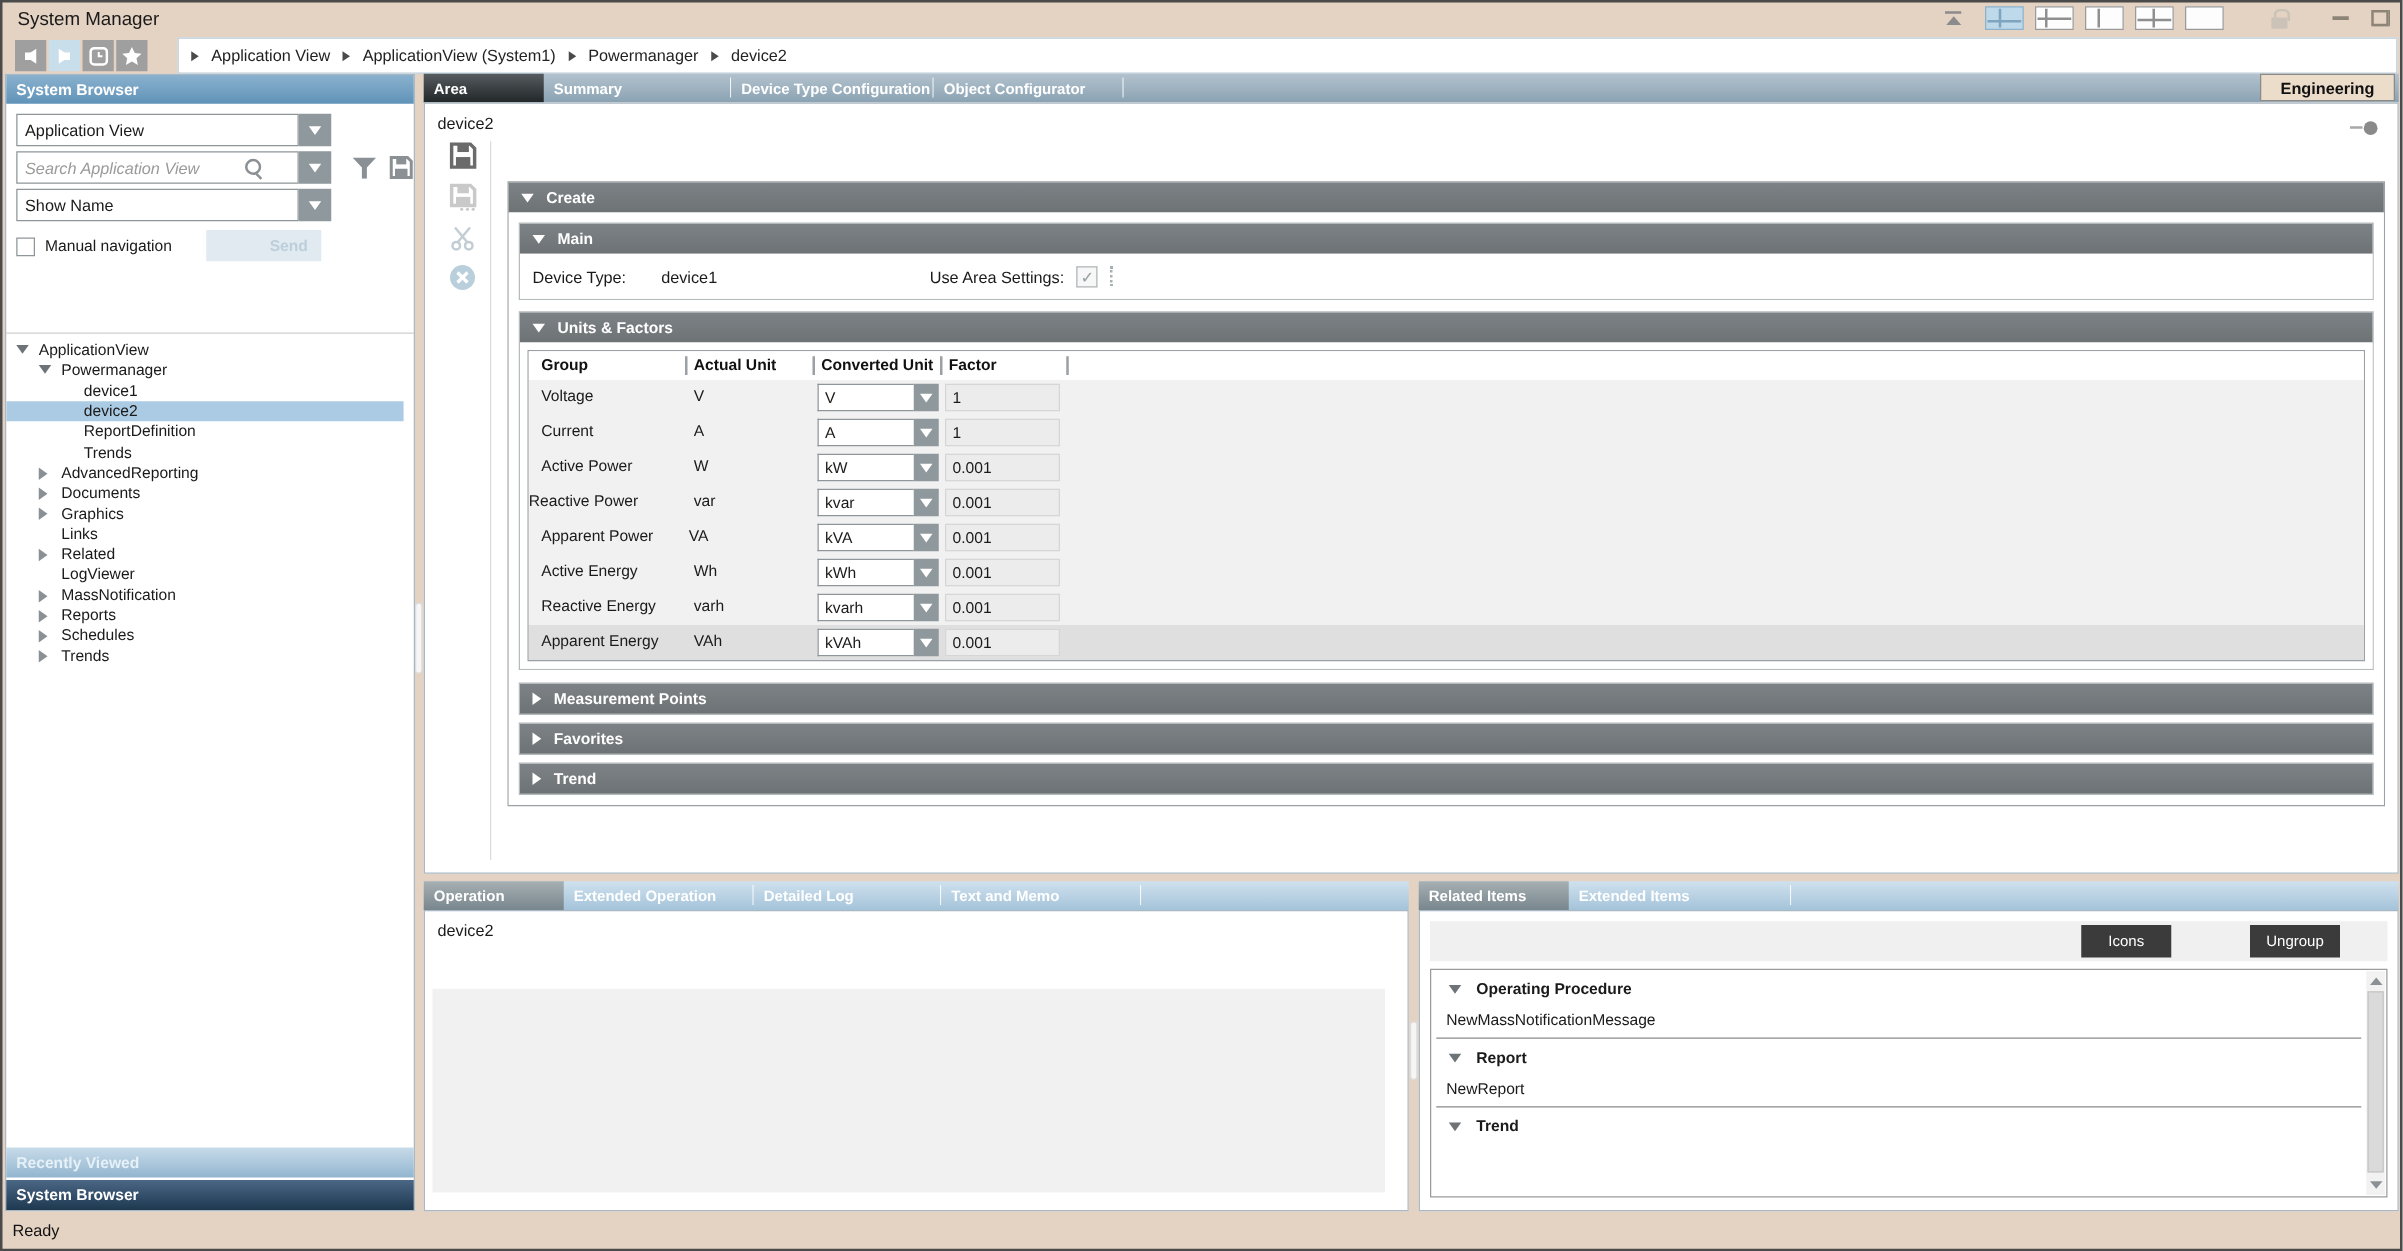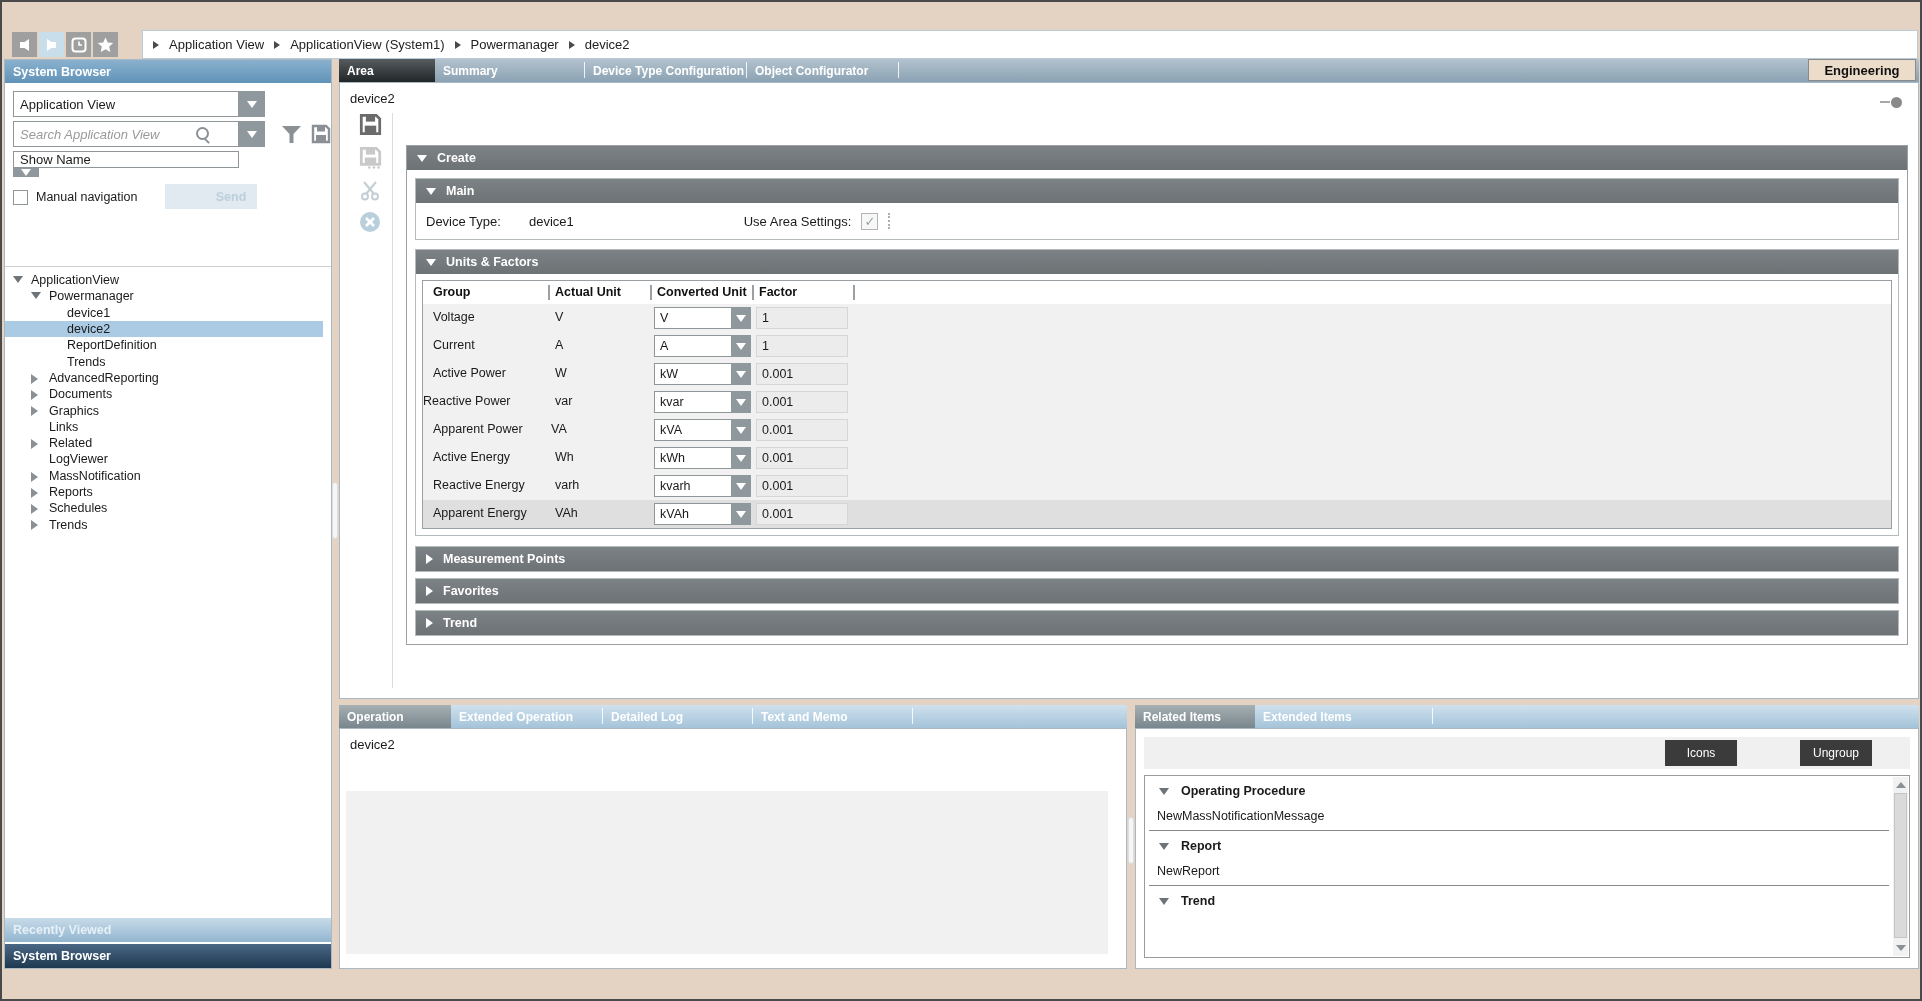--- a/index.html
+++ b/index.html
@@ -145,20 +145,47 @@
   .statusbar span { position:absolute; left:8px; top:4px; font-size:13px; color:#111; }
 
   
   .icn { display:block; }
 </style>
 </head>
 <body>
 
 <div id="app">
 
+  <div class="titlebar">
+    <div class="title">System Manager</div>
+    <div class="tb-right">
+      <div class="collapse-icon"></div>
+      <div class="lb-group" id="layout-btns">
+          <div class="layout-btn active">
+            <div class="vl" style="left: 33%; top: 1px; bottom: 1px; width: 2px;"></div>
+            <div class="hl" style="top: 60%; left: 1px; right: 1px; height: 2px;"></div>
+          </div>
+          <div class="layout-btn">
+            <div class="vl" style="left: 25%; top: 1px; bottom: 1px; width: 2px;"></div>
+            <div class="hl" style="top: 45%; left: 1px; right: 1px; height: 2px;"></div>
+          </div>
+          <div class="layout-btn">
+            <div class="vl" style="left: 30%; top: 1px; bottom: 1px; width: 2px;"></div>
+          </div>
+          <div class="layout-btn">
+            <div class="vl" style="left: 45%; top: 1px; bottom: 1px; width: 2px;"></div>
+            <div class="hl" style="top: 52%; left: 1px; right: 1px; height: 2px;"></div>
+          </div>
+          <div class="layout-btn"></div>
+        </div>
+      <div class="lock-icon"></div>
+      <div class="min-icon"></div>
+      <div class="restore-icon"></div>
+    </div>
+  </div>
 
   <div class="navrow">
     <div class="nav-btns">
       <div class="nav-btn gray">
           <span class="arrow-w arrow-left"></span>
         </div>
       <div class="nav-btn blue">
           <span class="arrow-w arrow-right"></span>
         </div>
       <div class="nav-btn gray">
@@ -212,21 +239,21 @@
       </div>
       <div class="side-ico" style="margin-left:6px;">
         <svg class="icn" width="20" height="20" viewBox="0 0 20 20">
             <path d="M2 2 H15 L18 5 V18 H2 Z" fill="none" stroke="#8a9094" stroke-width="2.4"></path>
             <rect x="6" y="2.5" width="8" height="5" fill="#8a9094"></rect>
             <rect x="5" y="11" width="10" height="7" fill="#8a9094"></rect>
           </svg>
       </div>
     </div>
 
-    <div class="ctrl-row" style="top:91px;flex-direction:column;">
+    <div class="ctrl-row" style="top:91px;">
       <div class="selbox">
           <span>Show Name</span>
         </div>
       <div class="drop-btn">
           <span class="tri-d-w"></span>
         </div>
     </div>
 
     <div class="ctrl-row" style="top:124px; align-items:center;">
       <div class="chk"></div>
@@ -586,13 +613,16 @@
           </div>
         <div class="ri-scroll">
           <span class="sc-arrow sc-up"></span>
           <div class="ri-thumb"></div>
           <span class="sc-arrow sc-down"></span>
         </div>
       </div>
     </div>
   </div>
 
+  <div class="statusbar">
+    <span>Ready</span>
+  </div>
 </div>
 
 </body></html>

